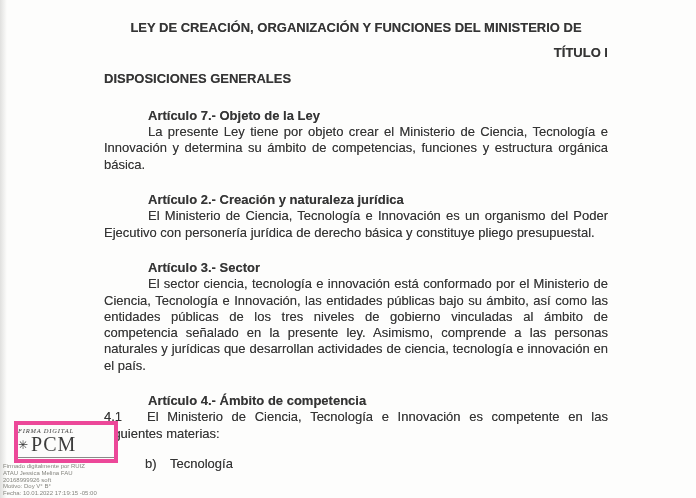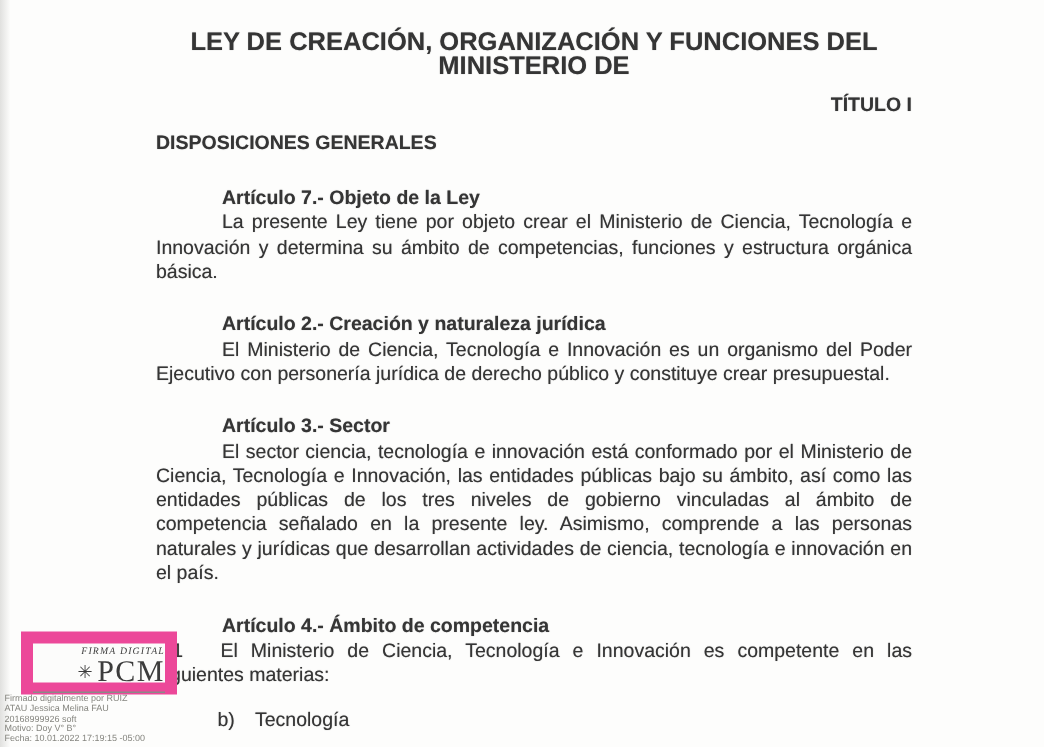--- a/index.html
+++ b/index.html
@@ -25,21 +25,21 @@
     left: 104px;
     top: 20px;
     width: 504px;
     font-size: 13px;
     line-height: 16.3px;
     text-shadow: 0 0 0.6px rgba(53,53,53,0.55);
   }
   .doc-title {
     text-align: center;
     font-weight: bold;
-    font-size: 17px;
+    font-size: 13px;
   }
   .title-part {
     text-align: right;
     font-weight: bold;
     margin-top: 9px;
   }
   .section-heading {
     font-weight: bold;
     margin-top: 9px;
   }
@@ -70,23 +70,23 @@
     display: inline-block;
     width: 25px;
   }
   
   .stamp {
     position: absolute;
     left: 14px;
     top: 421px;
     width: 104px;
     height: 42px;
-    border: 8px solid #ec4899;
+    border: 4px solid #ec4899;
     background: #fcfcfb;
-    text-align: right;
+    text-align: left;
     color: #3c3c3c;
   }
   .stamp-header {
     font-family: "Liberation Serif", serif;
     font-style: italic;
     font-size: 6.5px;
     letter-spacing: 0.8px;
     margin-top: 2px;
   }
   .stamp-logo {
@@ -139,21 +139,21 @@
 
     <div class="section-heading">DISPOSICIONES GENERALES</div>
 
     <div class="article">
       <div class="article-heading first">Artículo 7.- Objeto de la Ley</div>
       <p class="article-body">La presente Ley tiene por objeto crear el Ministerio de Ciencia, Tecnología e Innovación y determina su ámbito de competencias, funciones y estructura orgánica básica.</p>
     </div>
 
     <div class="article">
       <div class="article-heading">Artículo 2.- Creación y naturaleza jurídica</div>
-      <p class="article-body">El Ministerio de Ciencia, Tecnología e Innovación es un organismo del Poder Ejecutivo con personería jurídica de derecho público y constituye crear presupuestal.</p>
+      <p class="article-body">El Ministerio de Ciencia, Tecnología e Innovación es un organismo del Poder Ejecutivo con personería jurídica de derecho básica y constituye pliego presupuestal.</p>
     </div>
 
     <div class="article">
       <div class="article-heading">Artículo 3.- Sector</div>
       <p class="article-body">El sector ciencia, tecnología e innovación está conformado por el Ministerio de Ciencia, Tecnología e Innovación, las entidades públicas bajo su ámbito, así como las entidades públicas de los tres niveles de gobierno vinculadas al ámbito de competencia señalado en la presente ley. Asimismo, comprende a las personas naturales y jurídicas que desarrollan actividades de ciencia, tecnología e innovación en el país.</p>
     </div>
 
     <div class="article">
       <div class="article-heading">Artículo 4.- Ámbito de competencia</div>
       <p class="clause">

